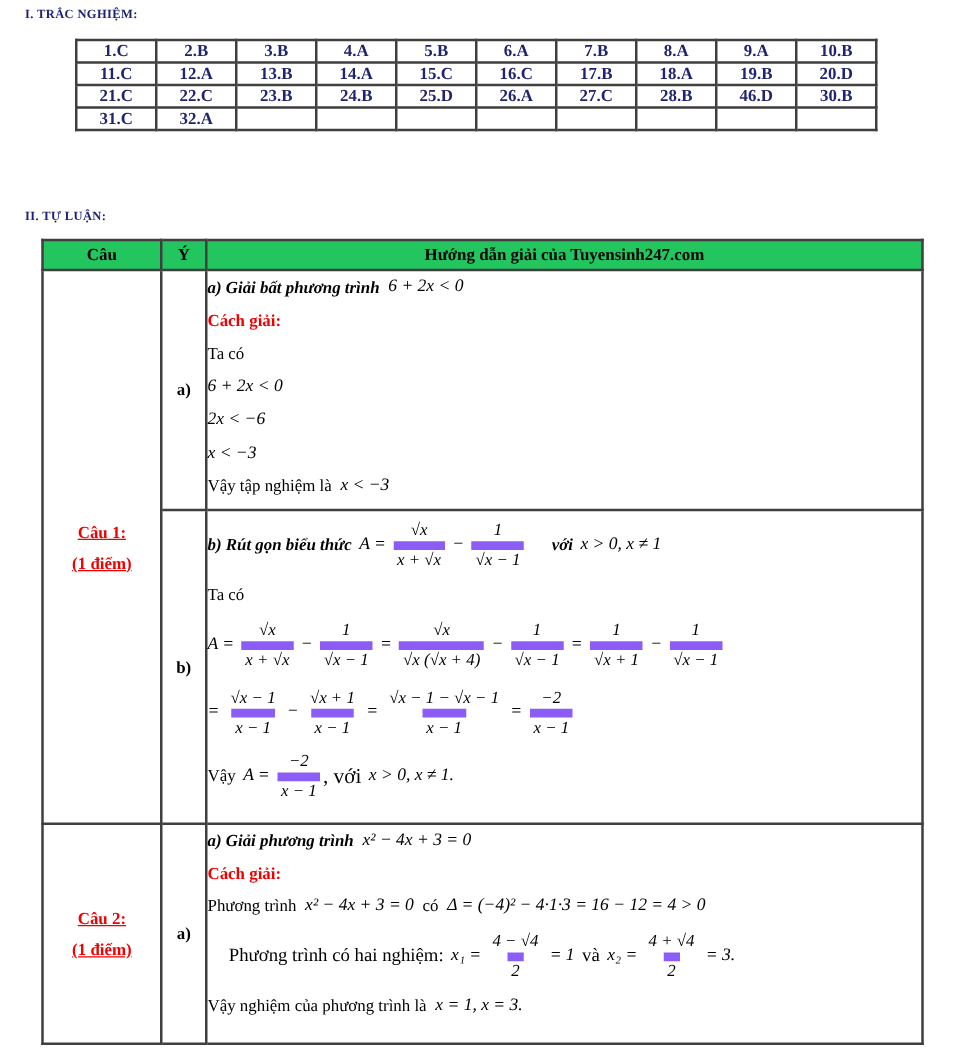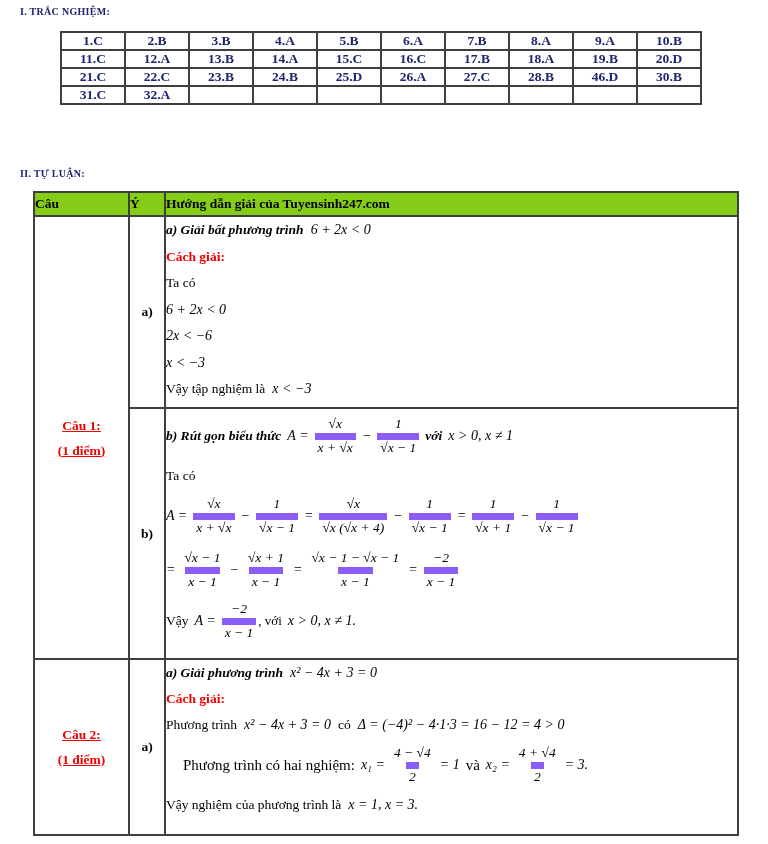--- a/index.html
+++ b/index.html
@@ -25,21 +25,21 @@
   .mc td {
     border: 2px solid #3f3f3f; width: 64px; height: 16px;
     text-align: center; font-weight: bold; font-size: 13.5px; color: #1f2470;
     padding: 0;
   }
 
   
   .sol { position: absolute; left: 33px; top: 191px; table-layout: fixed; }
   .sol td { border: 2px solid #3f3f3f; padding: 0; }
   .sol .hdr td {
-    background: #84cc16; height: 24px; 
+    background: #22c55e; height: 24px; text-align: center;
     font-weight: bold; font-size: 13.5px; color: #000;
   }
   .col-cau { width: 95px; }
   .col-y   { width: 36px; }
   .col-c   { width: 573px; }
 
   .cau-cell {
     text-align: center; vertical-align: middle;
     font-weight: bold; font-size: 13.5px; color: #f00000; text-decoration: underline;
   }
@@ -50,21 +50,21 @@
   }
   .content-cell { vertical-align: top; padding: 7px 8px 4px 13px; text-align: center; }
 
   .line {
     display: flex; align-items: center; gap: 7px;
     min-height: 26px; font-size: 13.5px; white-space: nowrap;
   }
   .math { font-style: italic; font-size: 14px; font-family: "Liberation Serif", "DejaVu Serif", serif; }
   .bi   { font-weight: bold; font-style: italic; }
   .red  { color: #f00000; font-weight: bold; }
-  .cond-gap { }
+  .cond-gap { margin-left: 16px; }
 
   .mrow {
     display: flex; align-items: center; gap: 6px;
     min-height: 54px; font-size: 14px; font-style: italic; white-space: nowrap;
   }
   .frac {
     display: inline-flex; flex-direction: column; align-items: center;
     line-height: 1.2; font-style: italic; font-size: 13.5px;
   }
   .frac .num { padding: 0 3px; }
@@ -244,21 +244,21 @@
             <span class="den">x − 1</span>
           </span>
         </div>
         <div class="mrow" style="min-height:48px;">
           <span style="font-style:normal;font-size:13.5px;">Vậy</span>
           <span>A =</span>
           <span class="frac">
             <span class="num">−2</span>
             <span class="den">x − 1</span>
           </span>
-          <span style="font-style:normal;font-size:13px;margin-left:-4px;">, với</span>
+          <span style="font-style:normal;font-size:17px;margin-left:-4px;">, với</span>
           <span>x &gt; 0, x ≠ 1.</span>
         </div>
       </td>
     </tr>
 
     <tr style="height:176px;">
       <td class="cau-cell">
         <div>Câu 2:</div>
         <div>(1 điểm)</div>
       </td>

